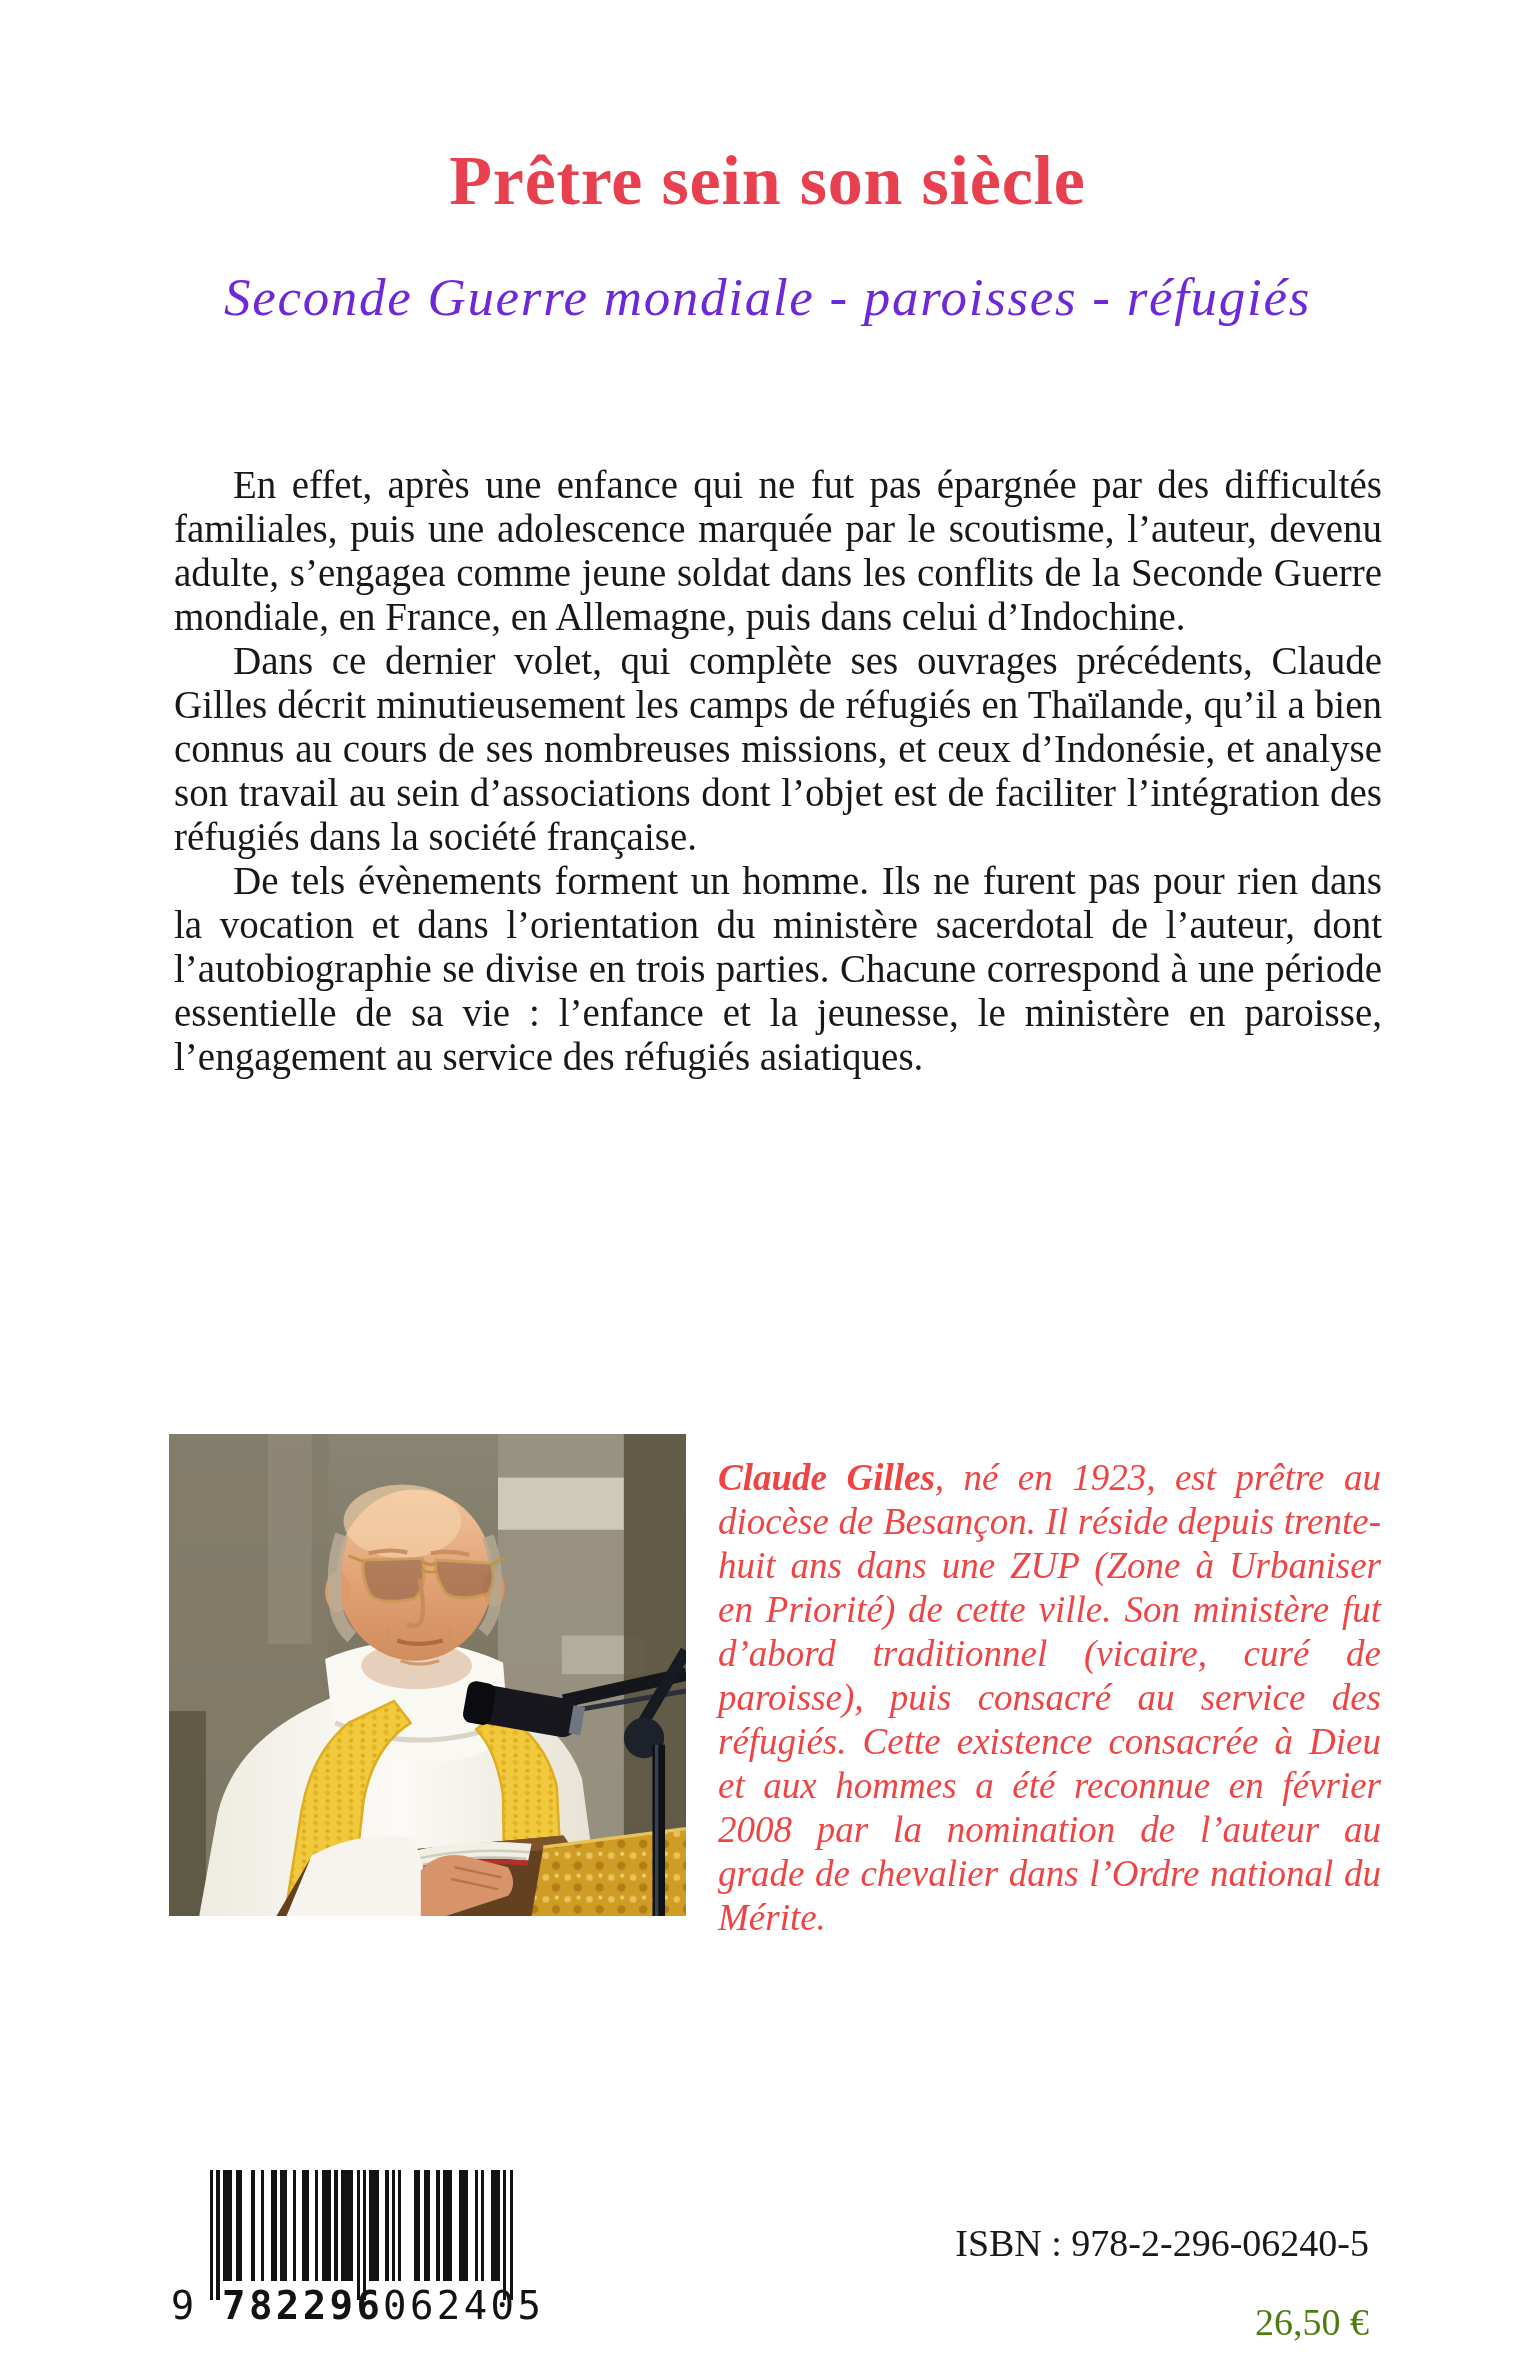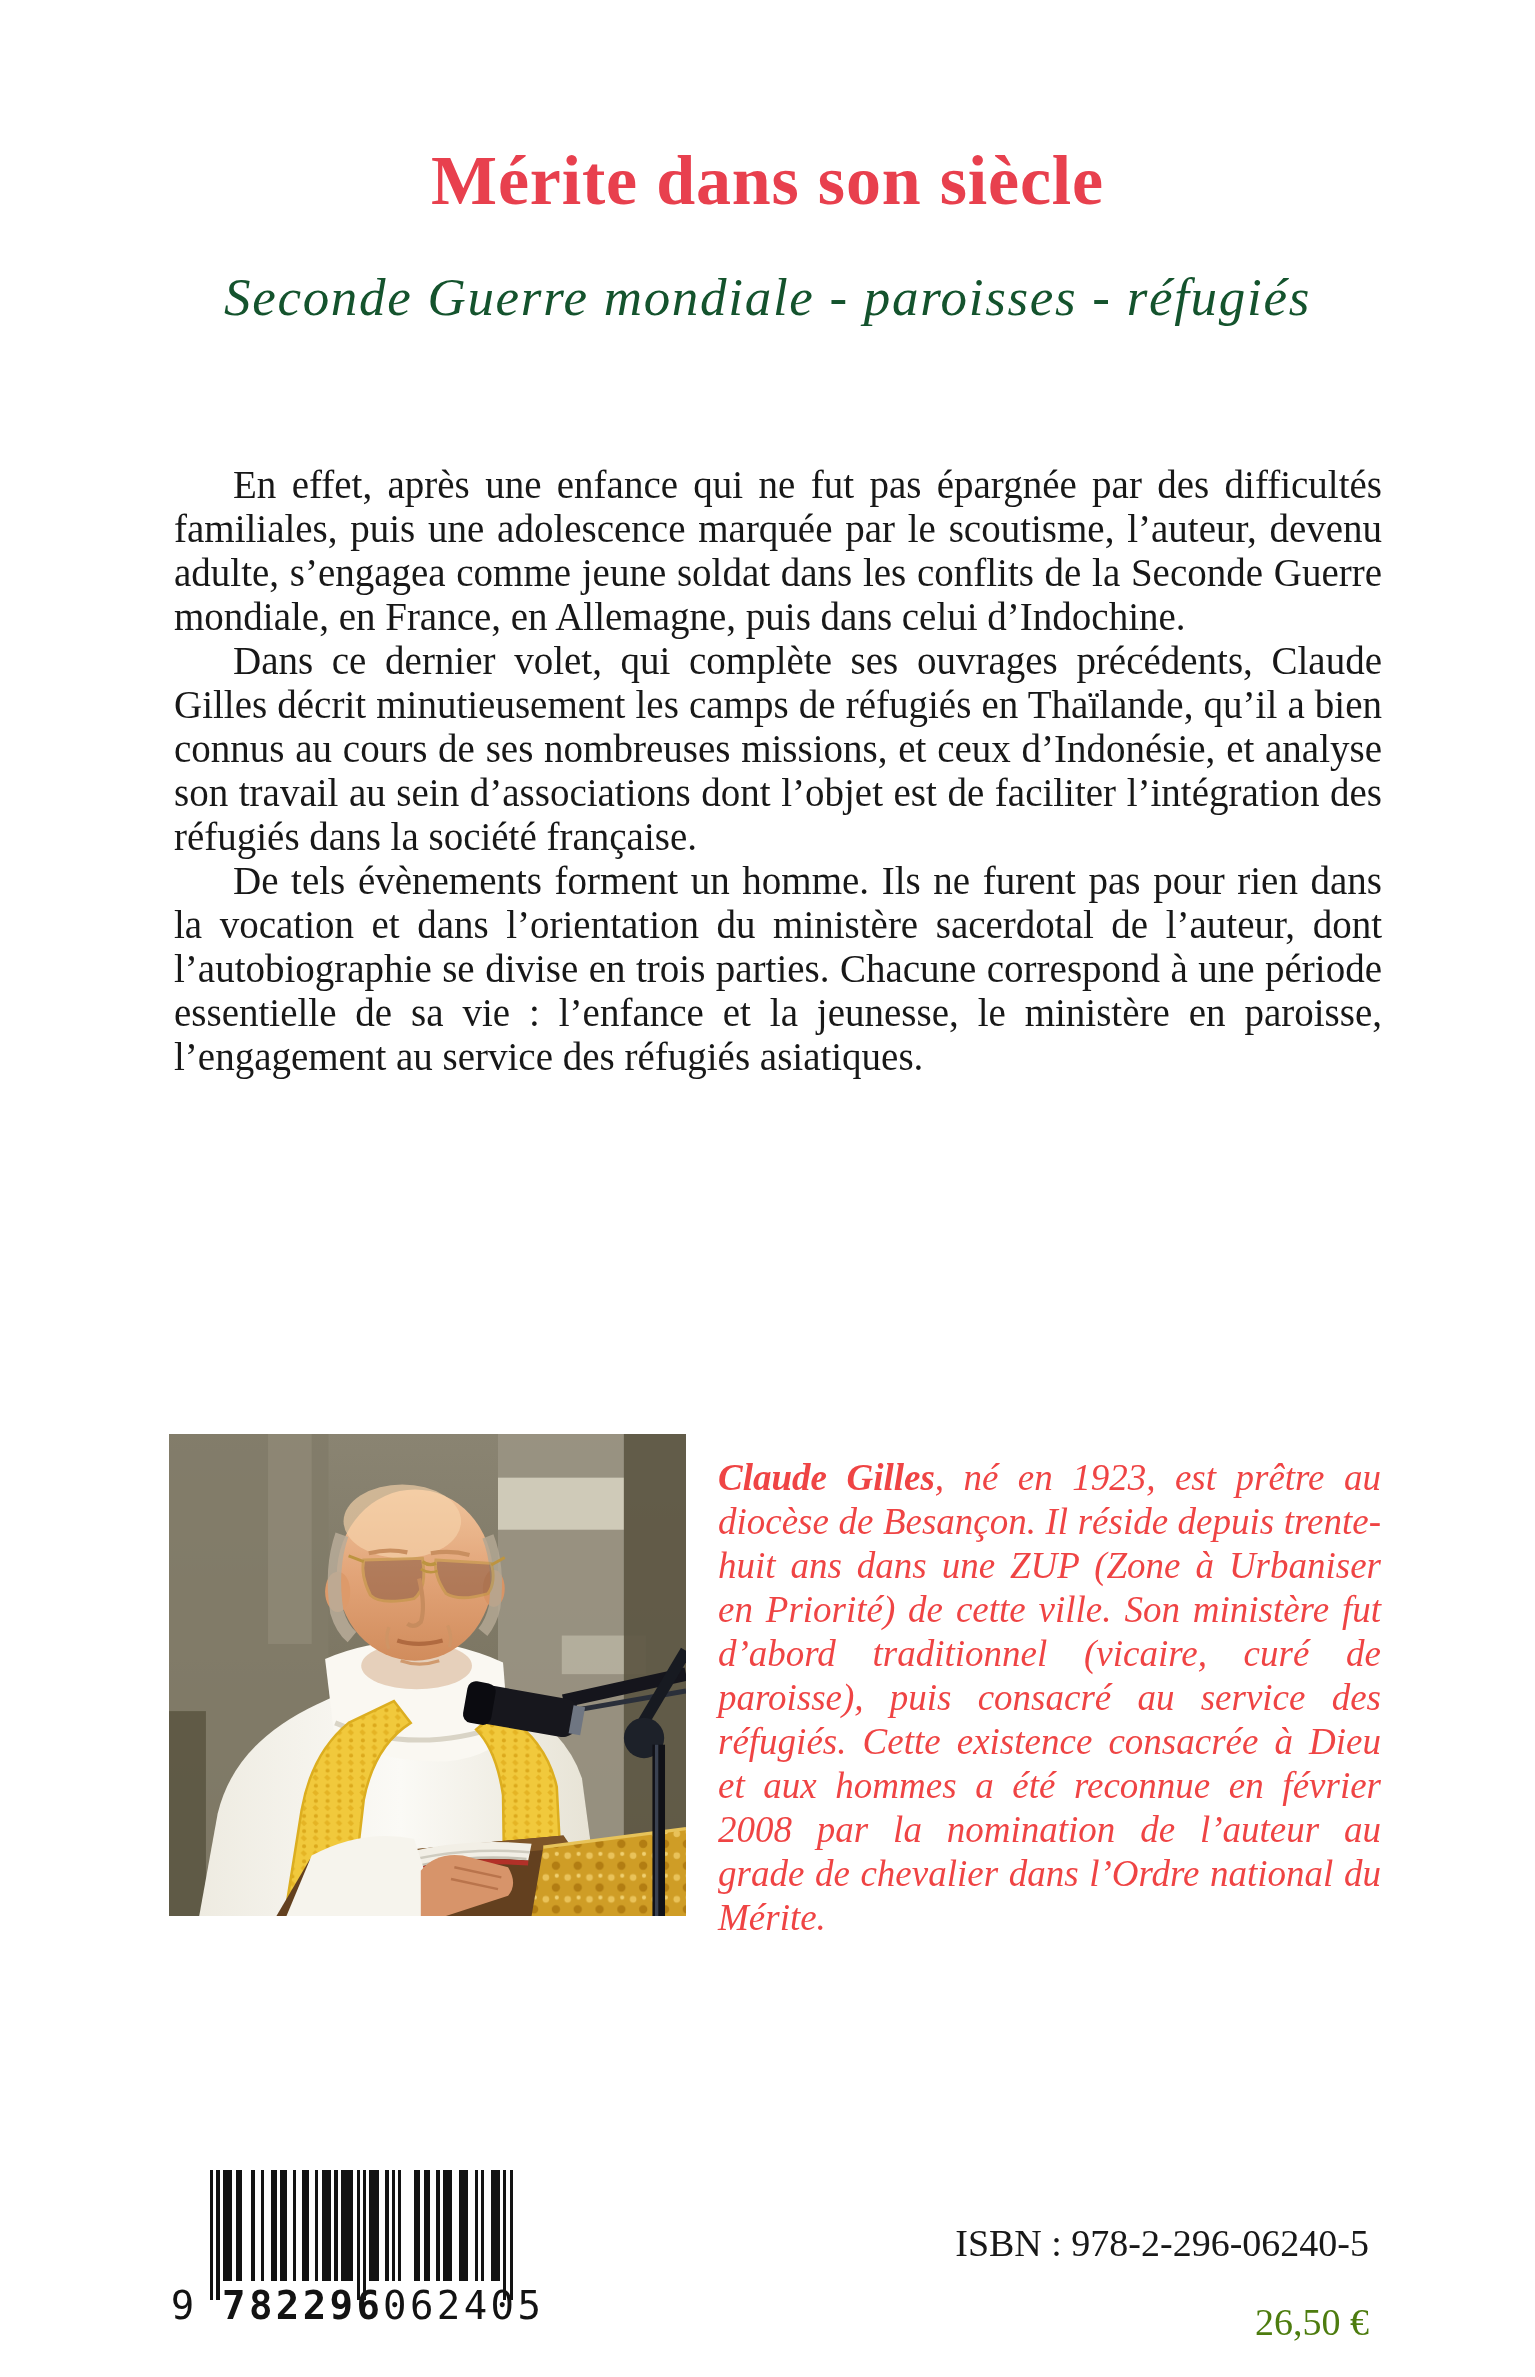--- a/index.html
+++ b/index.html
@@ -6,21 +6,21 @@
   .page{
     position:relative;width:1535px;height:2377px;background:#ffffff;
     font-family:"Liberation Serif",serif;color:#181818;overflow:hidden;
   }
   .title{
     position:absolute;left:0;right:0;top:141px;margin:0;text-align:center;
     font-size:70px;font-weight:700;letter-spacing:0.8px;
   }
   .subtitle{
     position:absolute;left:0;right:0;top:267px;margin:0;text-align:center;
-    font-size:53px;font-weight:400;font-style:italic;letter-spacing:1.7px;color:#14532d;
+    font-size:53px;font-weight:400;font-style:italic;letter-spacing:1.7px;color:#6d28d9;
   }
   .synopsis{
     position:absolute;left:174px;width:1208px;top:463px;
     font-size:39px;line-height:44px;text-align:justify;
   }
   .synopsis p{margin:0;text-indent:59px;}
   .photo{position:absolute;left:169px;top:1434px;width:517px;height:482px;display:block;}
   .bio{
     position:absolute;left:718px;width:663px;top:1456px;margin:0;
     font-size:37px;line-height:44px;font-style:italic;text-align:justify;color:#ef4444;
@@ -39,21 +39,21 @@
   .bc-left{left:53px;width:143px;text-align:left;letter-spacing:3.4px;font-weight:bold;}
   .bc-right{left:214px;width:143px;text-align:center;letter-spacing:3.4px;}
   .isbn{position:absolute;right:166px;top:2221px;font-size:38px;color:#181818;margin-left:36px;}
   .price{position:absolute;right:166px;top:2300px;font-size:38px;color:#4d7c0f;}
 </style>
 </head>
 <body>
 
 <div class="page">
 
-  <h1 class="title" style="color: rgb(232, 64, 78);">Mérite dans son siècle</h1>
+  <h1 class="title" style="color: rgb(232, 64, 78);">Prêtre sein son siècle</h1>
   <h2 class="subtitle">Seconde Guerre mondiale - paroisses - réfugiés</h2>
 
   <section class="synopsis">
     <p>En effet, après une enfance qui ne fut pas épargnée par des difficultés familiales, puis une adolescence marquée par le scoutisme, l’auteur, devenu adulte, s’engagea comme jeune soldat dans les conflits de la Seconde Guerre mondiale, en France, en Allemagne, puis dans celui d’Indochine.</p>
     <p>Dans ce dernier volet, qui complète ses ouvrages précédents, Claude Gilles décrit minutieusement les camps de réfugiés en Thaïlande, qu’il a bien connus au cours de ses nombreuses missions, et ceux d’Indonésie, et analyse son travail au sein d’associations dont l’objet est de faciliter l’intégration des réfugiés dans la société française.</p>
     <p>De tels évènements forment un homme. Ils ne furent pas pour rien dans la vocation et dans l’orientation du ministère sacerdotal de l’auteur, dont l’autobiographie se divise en trois parties. Chacune correspond à une période essentielle de sa vie : l’enfance et la jeunesse, le ministère en paroisse, l’engagement au service des réfugiés asiatiques.</p>
   </section>
 
   <svg class="photo" viewBox="0 0 616 574" xmlns="http://www.w3.org/2000/svg" preserveAspectRatio="none">
     <defs>

